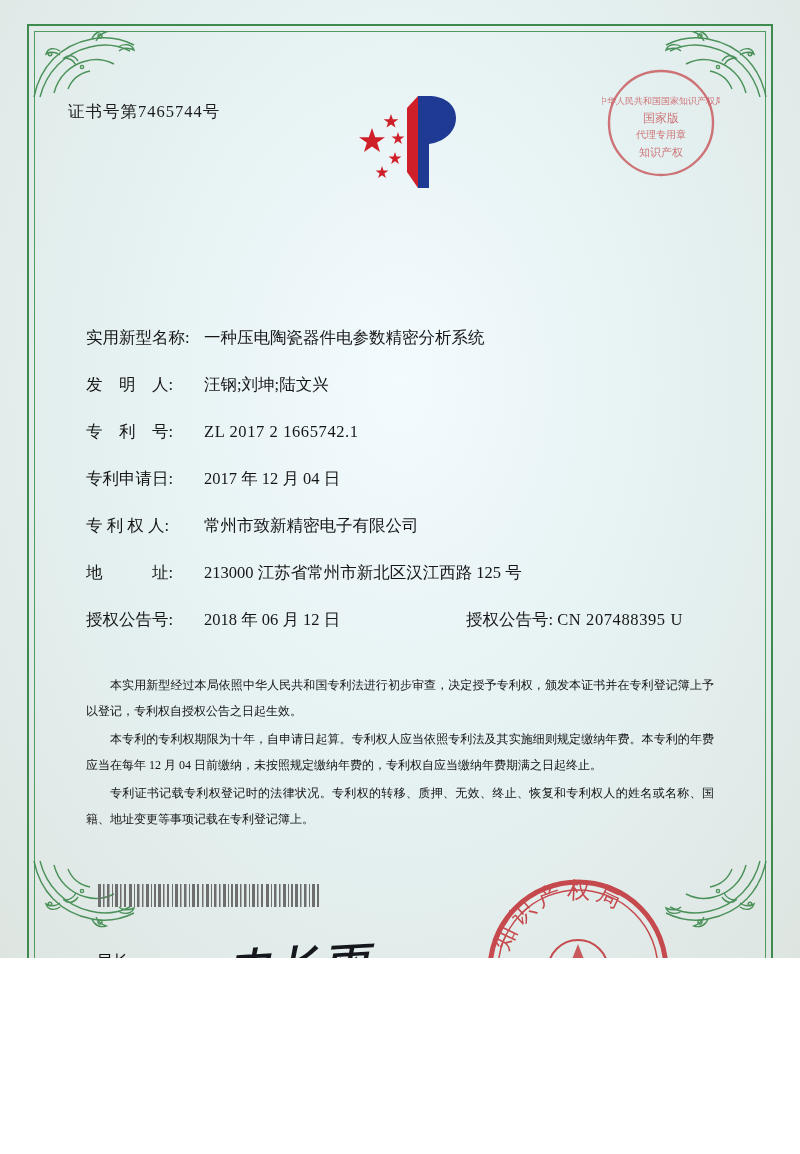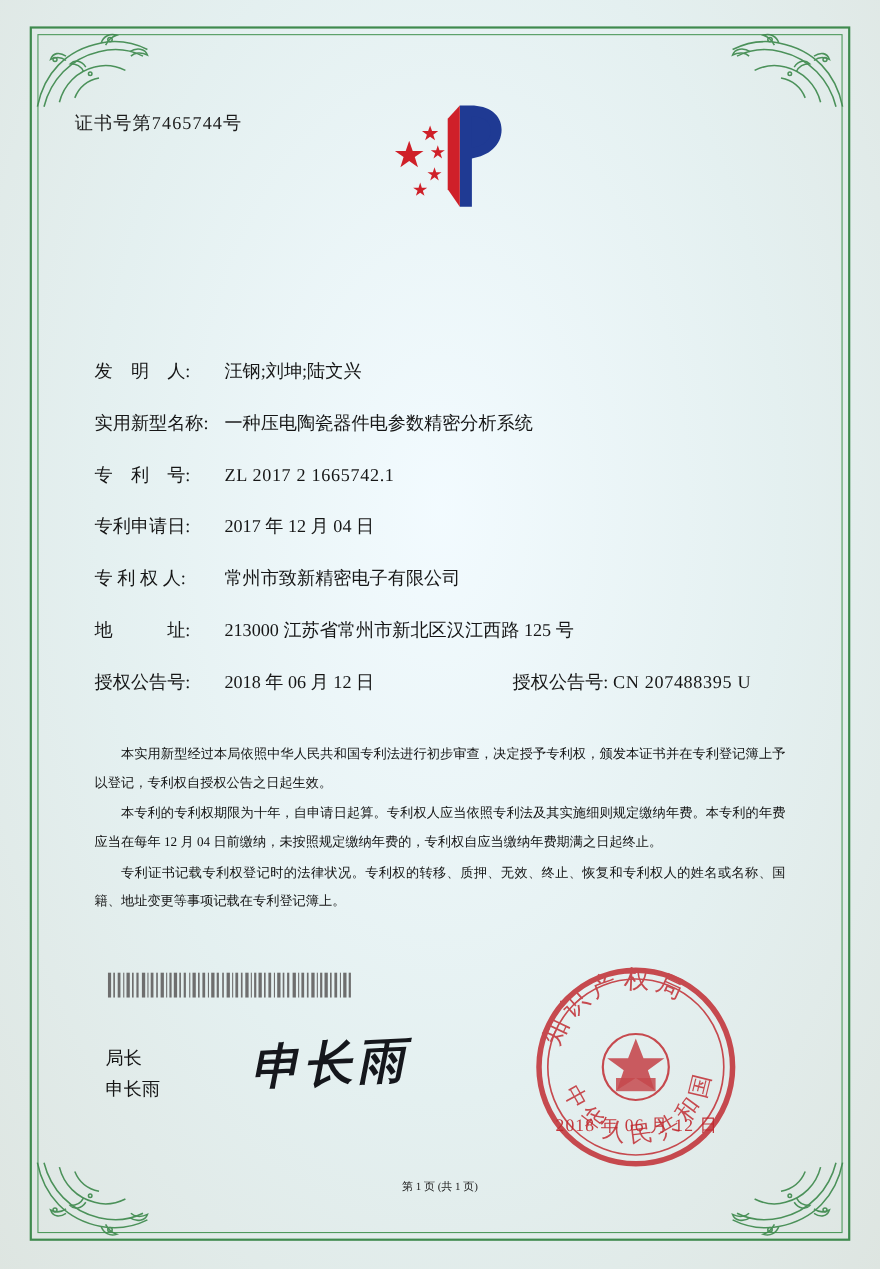--- a/index.html
+++ b/index.html
@@ -6,21 +6,21 @@
     margin: 0;
     padding: 0;
     background: #ffffff;
   }
   body {
     font-family: "Liberation Serif", "DejaVu Serif", serif;
   }
   .page {
     position: relative;
     width: 800px;
-    height: 1154px;
+    height: 958px;
     background: #7dd3fc;
     overflow: hidden;
   }
   
   .paper-tint {
     position: absolute;
     inset: 0;
     background:
       radial-gradient(ellipse at 50% 40%, rgba(255,255,255,0.9) 0%, rgba(246,245,238,0.85) 55%, rgba(232,231,222,0.9) 100%);
     pointer-events: none;
@@ -289,28 +289,41 @@
       <g fill="#cf2029">
         <polygon points="40,36 43.2,45.2 53,45.2 45.1,50.8 48,60 40,54.4 32,60 34.9,50.8 27,45.2 36.8,45.2"></polygon>
         <polygon points="59,22 60.8,27.2 66.4,27.2 61.9,30.4 63.5,35.6 59,32.4 54.5,35.6 56.1,30.4 51.6,27.2 57.2,27.2"></polygon>
         <polygon points="66,40 67.5,44.6 72.4,44.6 68.4,47.4 69.9,52 66,49.2 62.1,52 63.6,47.4 59.6,44.6 64.5,44.6"></polygon>
         <polygon points="63,60 64.5,64.6 69.4,64.6 65.4,67.4 66.9,72 63,69.2 59.1,72 60.6,67.4 56.6,64.6 61.5,64.6"></polygon>
         <polygon points="50,74 51.5,78.6 56.4,78.6 52.4,81.4 53.9,86 50,83.2 46.1,86 47.6,81.4 43.6,78.6 48.5,78.6"></polygon>
       </g>
     </svg>
   </div>
 
+  <div class="seal-small">
+    <svg viewBox="0 0 118 118">
+      <g fill="none" stroke="#c0262c" stroke-width="2.4" opacity="0.85">
+        <circle cx="59" cy="59" r="52"></circle>
+      </g>
+      <g fill="#c0262c" opacity="0.85" font-family="DejaVu Serif, serif">
+        <text x="59" y="40" font-size="9" text-anchor="middle">中华人民共和国国家知识产权局</text>
+        <text x="59" y="58" font-size="12" text-anchor="middle">国家版</text>
+        <text x="59" y="74" font-size="10" text-anchor="middle">代理专用章</text>
+        <text x="59" y="92" font-size="11" text-anchor="middle">知识产权</text>
+      </g>
+    </svg>
+  </div>
 
 
   <div class="fields">
     <div class="field">
+      <span class="lbl">实用新型名称:</span><span class="val">一种压电陶瓷器件电参数精密分析系统</span>
+    </div>
+    <div class="field">
       <span class="lbl">发　明　人:</span><span class="val">汪钢;刘坤;陆文兴</span>
-    </div>
-    <div class="field">
-      <span class="lbl">实用新型名称:</span><span class="val">一种压电陶瓷器件电参数精密分析系统</span>
     </div>
     <div class="field">
       <span class="lbl">专　利　号:</span><span class="val mono">ZL 2017 2 1665742.1</span>
     </div>
     <div class="field">
       <span class="lbl">专利申请日:</span><span class="val">2017 年 12 月 04 日</span>
     </div>
     <div class="field">
       <span class="lbl">专 利 权 人:</span><span class="val">常州市致新精密电子有限公司</span>
     </div>

